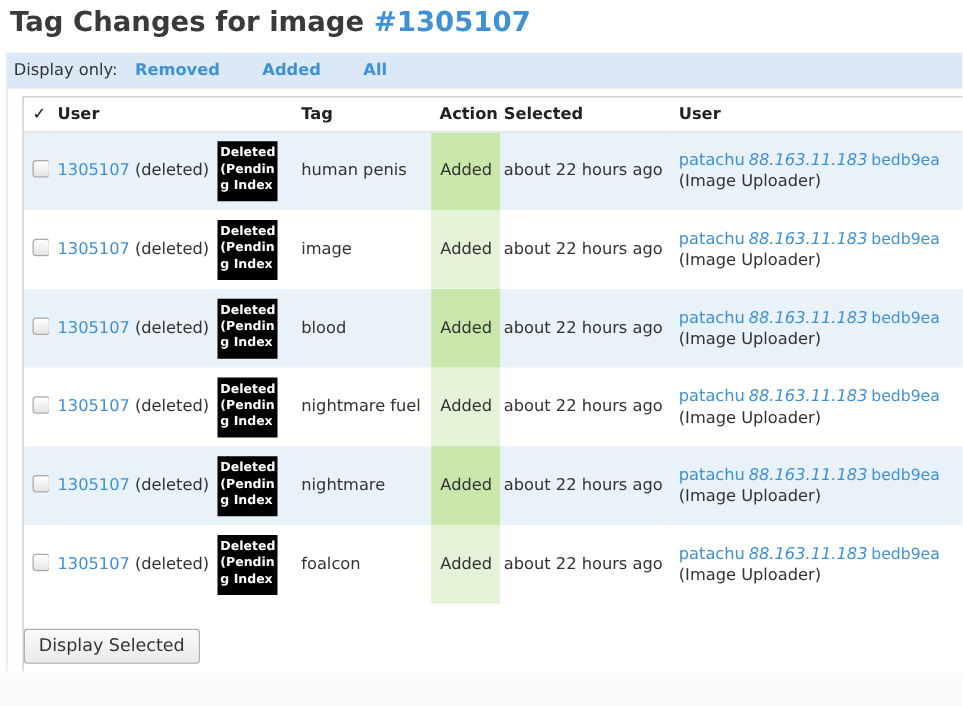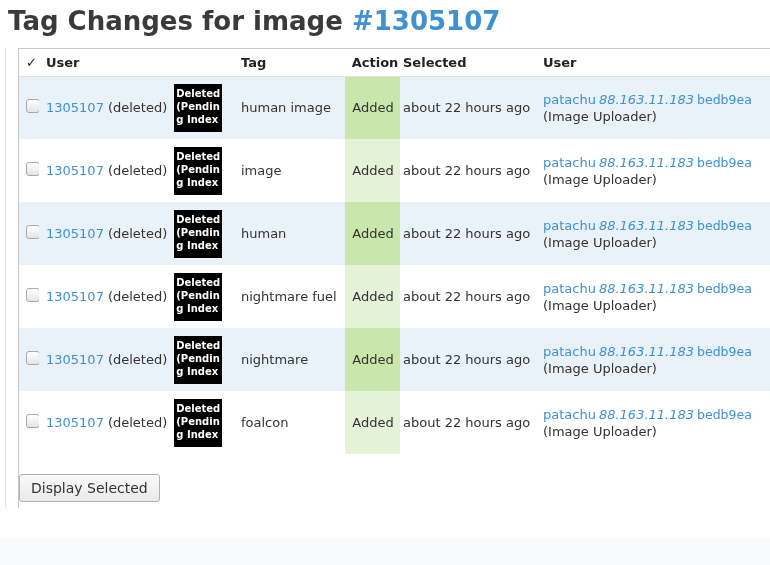--- a/index.html
+++ b/index.html
@@ -11,21 +11,21 @@
     background: #ffffff;
     color: #333333;
     font-family: "DejaVu Sans", "Liberation Sans", sans-serif;
   }
   a { color: #3f91d3; text-decoration: none; cursor: pointer; }
 
   
   .page-title {
     height: 42px;
     padding: 6px 0 0 8px;
-    font-size: 26px;
+    font-size: 22px;
     font-weight: bold;
     color: #3a3a3a;
     white-space: nowrap;
   }
   .page-title .image-link { margin-left: 0.35em; }
 
   
   .panel {
     margin-left: 5px;
     border-left: 1px solid #d8e5f3;
@@ -145,20 +145,26 @@
     background: #f8fafc;
   }
 </style>
 </head>
 <body>
 
 <div class="page-title"><span>Tag Changes for image</span><a class="image-link">#1305107</a></div>
 
 <div class="panel">
 
+  <div class="filter-bar">
+    <span class="filter-label">Display only:</span>
+    <a class="filter-link">Removed</a>
+    <a class="filter-link">Added</a>
+    <a class="filter-link">All</a>
+  </div>
 
   <div class="table-container">
     <table>
       <colgroup>
         <col class="c-select">
           <col class="c-image">
           <col class="c-tag">
           <col class="c-action">
           <col class="c-time">
           <col class="c-user">
@@ -177,21 +183,21 @@
 
         <tr>
           <td class="cell-select"><input type="checkbox" class="row-check" style=""></td>
           <td class="cell-image">
               <div class="image-cell-inner">
             <a>1305107</a>
             <span class="image-status">(deleted)</span>
             <span class="thumb">Deleted (Pending Index</span>
           </div>
             </td>
-          <td class="cell-tag"><span>human image</span></td>
+          <td class="cell-tag"><span>human penis</span></td>
           <td class="cell-action"><span class="action-label">Added</span></td>
           <td class="cell-time"><span>about 22 hours ago</span></td>
           <td class="cell-user">
               <div class="user-cell-inner">
             <a>patachu</a><a class="user-ip">88.163.11.183</a><a class="user-fp">bedb9ea</a>
             <div class="user-role">(Image Uploader)</div>
           </div>
             </td>
         </tr>
 
@@ -217,21 +223,21 @@
 
         <tr>
           <td class="cell-select"><input type="checkbox" class="row-check" style=""></td>
           <td class="cell-image">
               <div class="image-cell-inner">
             <a>1305107</a>
             <span class="image-status">(deleted)</span>
             <span class="thumb">Deleted (Pending Index</span>
           </div>
             </td>
-          <td class="cell-tag"><span>human</span></td>
+          <td class="cell-tag"><span>blood</span></td>
           <td class="cell-action"><span class="action-label">Added</span></td>
           <td class="cell-time"><span>about 22 hours ago</span></td>
           <td class="cell-user">
               <div class="user-cell-inner">
             <a>patachu</a><a class="user-ip">88.163.11.183</a><a class="user-fp">bedb9ea</a>
             <div class="user-role">(Image Uploader)</div>
           </div>
             </td>
         </tr>
 

